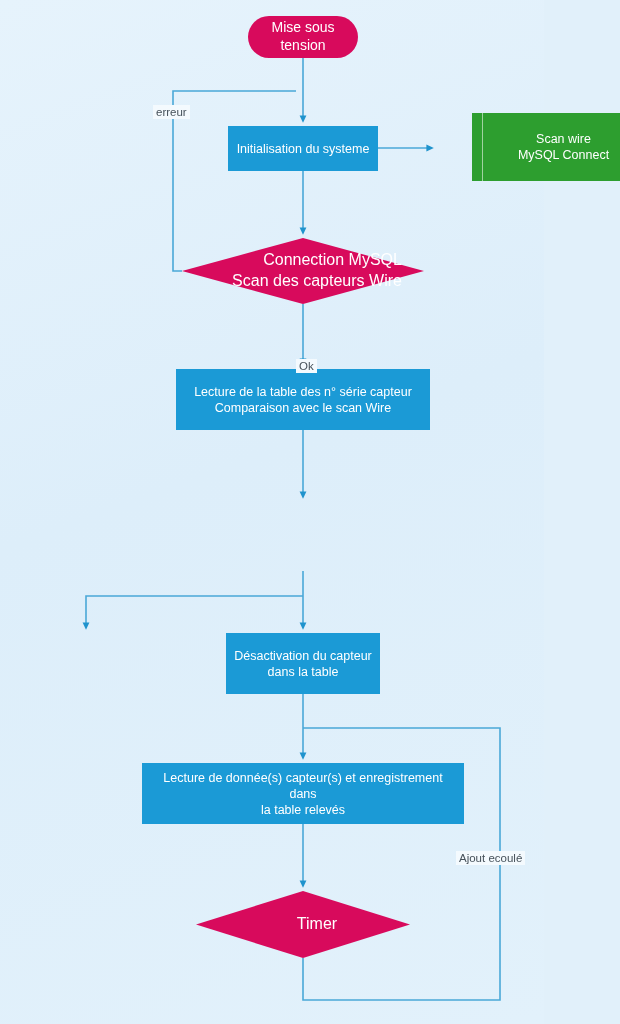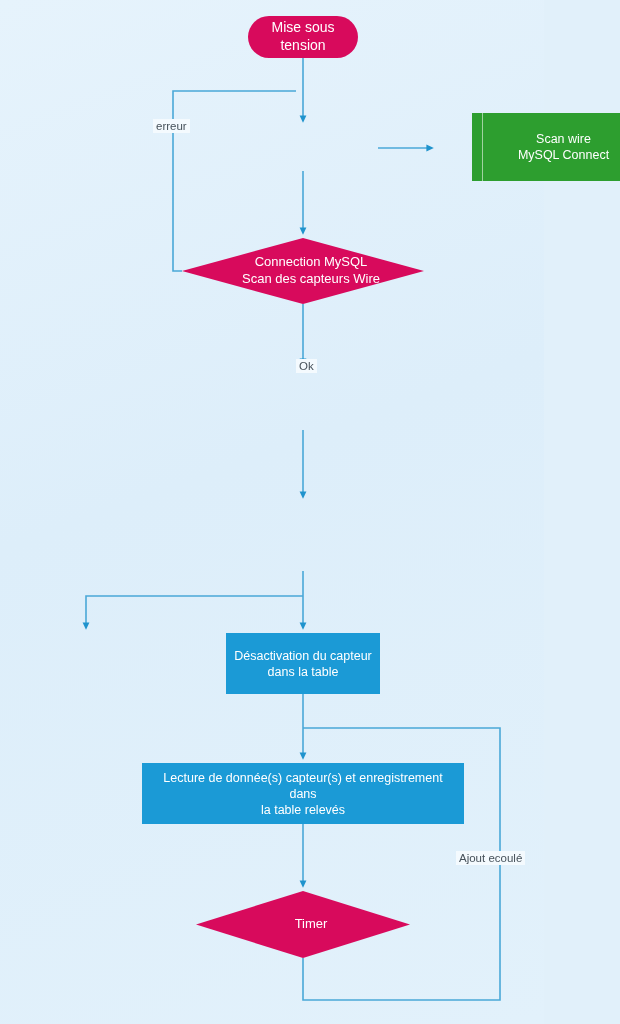--- a/index.html
+++ b/index.html
@@ -64,28 +64,28 @@
   .subproc .bar.right { right: 10px; }
   .decision-wrap {
     position: absolute;
   }
   .decision-wrap svg {
     position: absolute;
     left: 0; top: 0;
   }
   .decision-wrap .dlbl {
     position: absolute;
-    left: 8px; top: 0;
+    left: 14px; top: 0;
     width: 100%; height: 100%;
     display: flex;
     align-items: center;
     justify-content: center;
-    text-align: center;
+    text-align: right;
     color: #fff;
-    font-size: 13px;
+    font-size: 16px;
     line-height: 1.3;
     white-space: pre-line;
   }
   .edge-label {
     position: absolute;
     background: #f4fafe;
     color: #46515a;
     font-size: 11.5px;
     padding: 1px 3px;
     white-space: nowrap;
@@ -126,55 +126,62 @@
       <path d="M303,958 L303,1000 L500,1000 L500,728 L303,728"></path>
 
       <path d="M303,824 L303,884" marker-end="url(#arrow)"></path>
     </g>
   </svg>
 
   <div class="node term" style="left:248px; top:16px; width:110px; height:42px;">
     <span class="lbl">Mise sous tension</span>
   </div>
 
+  <div class="node proc" style="left:228px; top:126px; width:150px; height:45px;">
+    <span class="lbl">Initialisation du systeme</span>
+  </div>
 
   <div class="node subproc" style="left:437px; top:113px; width:183px; height:68px; position:absolute;">
     <span class="bar left"></span>
     <span class="bar right"></span>
     <span class="lbl">Scan wire
 MySQL Connect</span>
   </div>
 
   <div class="decision-wrap" style="left:182px; top:238px; width:242px; height:66px;">
     <svg width="242" height="66" viewBox="0 0 242 66">
       <polygon points="121,0 242,33 121,66 0,33" fill="#d80a5c"></polygon>
     </svg>
     <div class="dlbl">Connection MySQL
 Scan des capteurs Wire</div>
   </div>
 
+  <div class="node proc" style="left:176px; top:369px; width:254px; height:61px;">
+    <span class="lbl">Lecture de la table des n° série capteur
+Comparaison avec le scan Wire</span>
+  </div>
 
 
 
   <div class="node proc" style="left:142px; top:763px; width:322px; height:61px;">
     <span class="lbl">Lecture de donnée(s) capteur(s) et enregistrement dans
 la table relevés</span>
   </div>
 
   <div class="node proc" style="left:226px; top:633px; width:154px; height:61px;">
     <span class="lbl">Désactivation du capteur
 dans la table</span>
   </div>
 
   <div class="decision-wrap" style="left:196px; top:891px; width:214px; height:67px;">
     <svg width="214" height="67" viewBox="0 0 214 67">
       <polygon points="107,0 214,33.5 107,67 0,33.5" fill="#d80a5c"></polygon>
     </svg>
     <div class="dlbl">Timer</div>
   </div>
 
-  <div class="edge-label" style="left:153px; top:119px;">erreur</div>
+  <div class="edge-label" style="left:153px; top:105px;">erreur</div>
 
   <div class="edge-label" style="left:296px; top:324px;margin-top:35px;">Ok</div>
 
   <div class="edge-label" style="left:456px; top:851px;">Ajout ecoulé</div>
 
 </div>
 
 </body></html>

